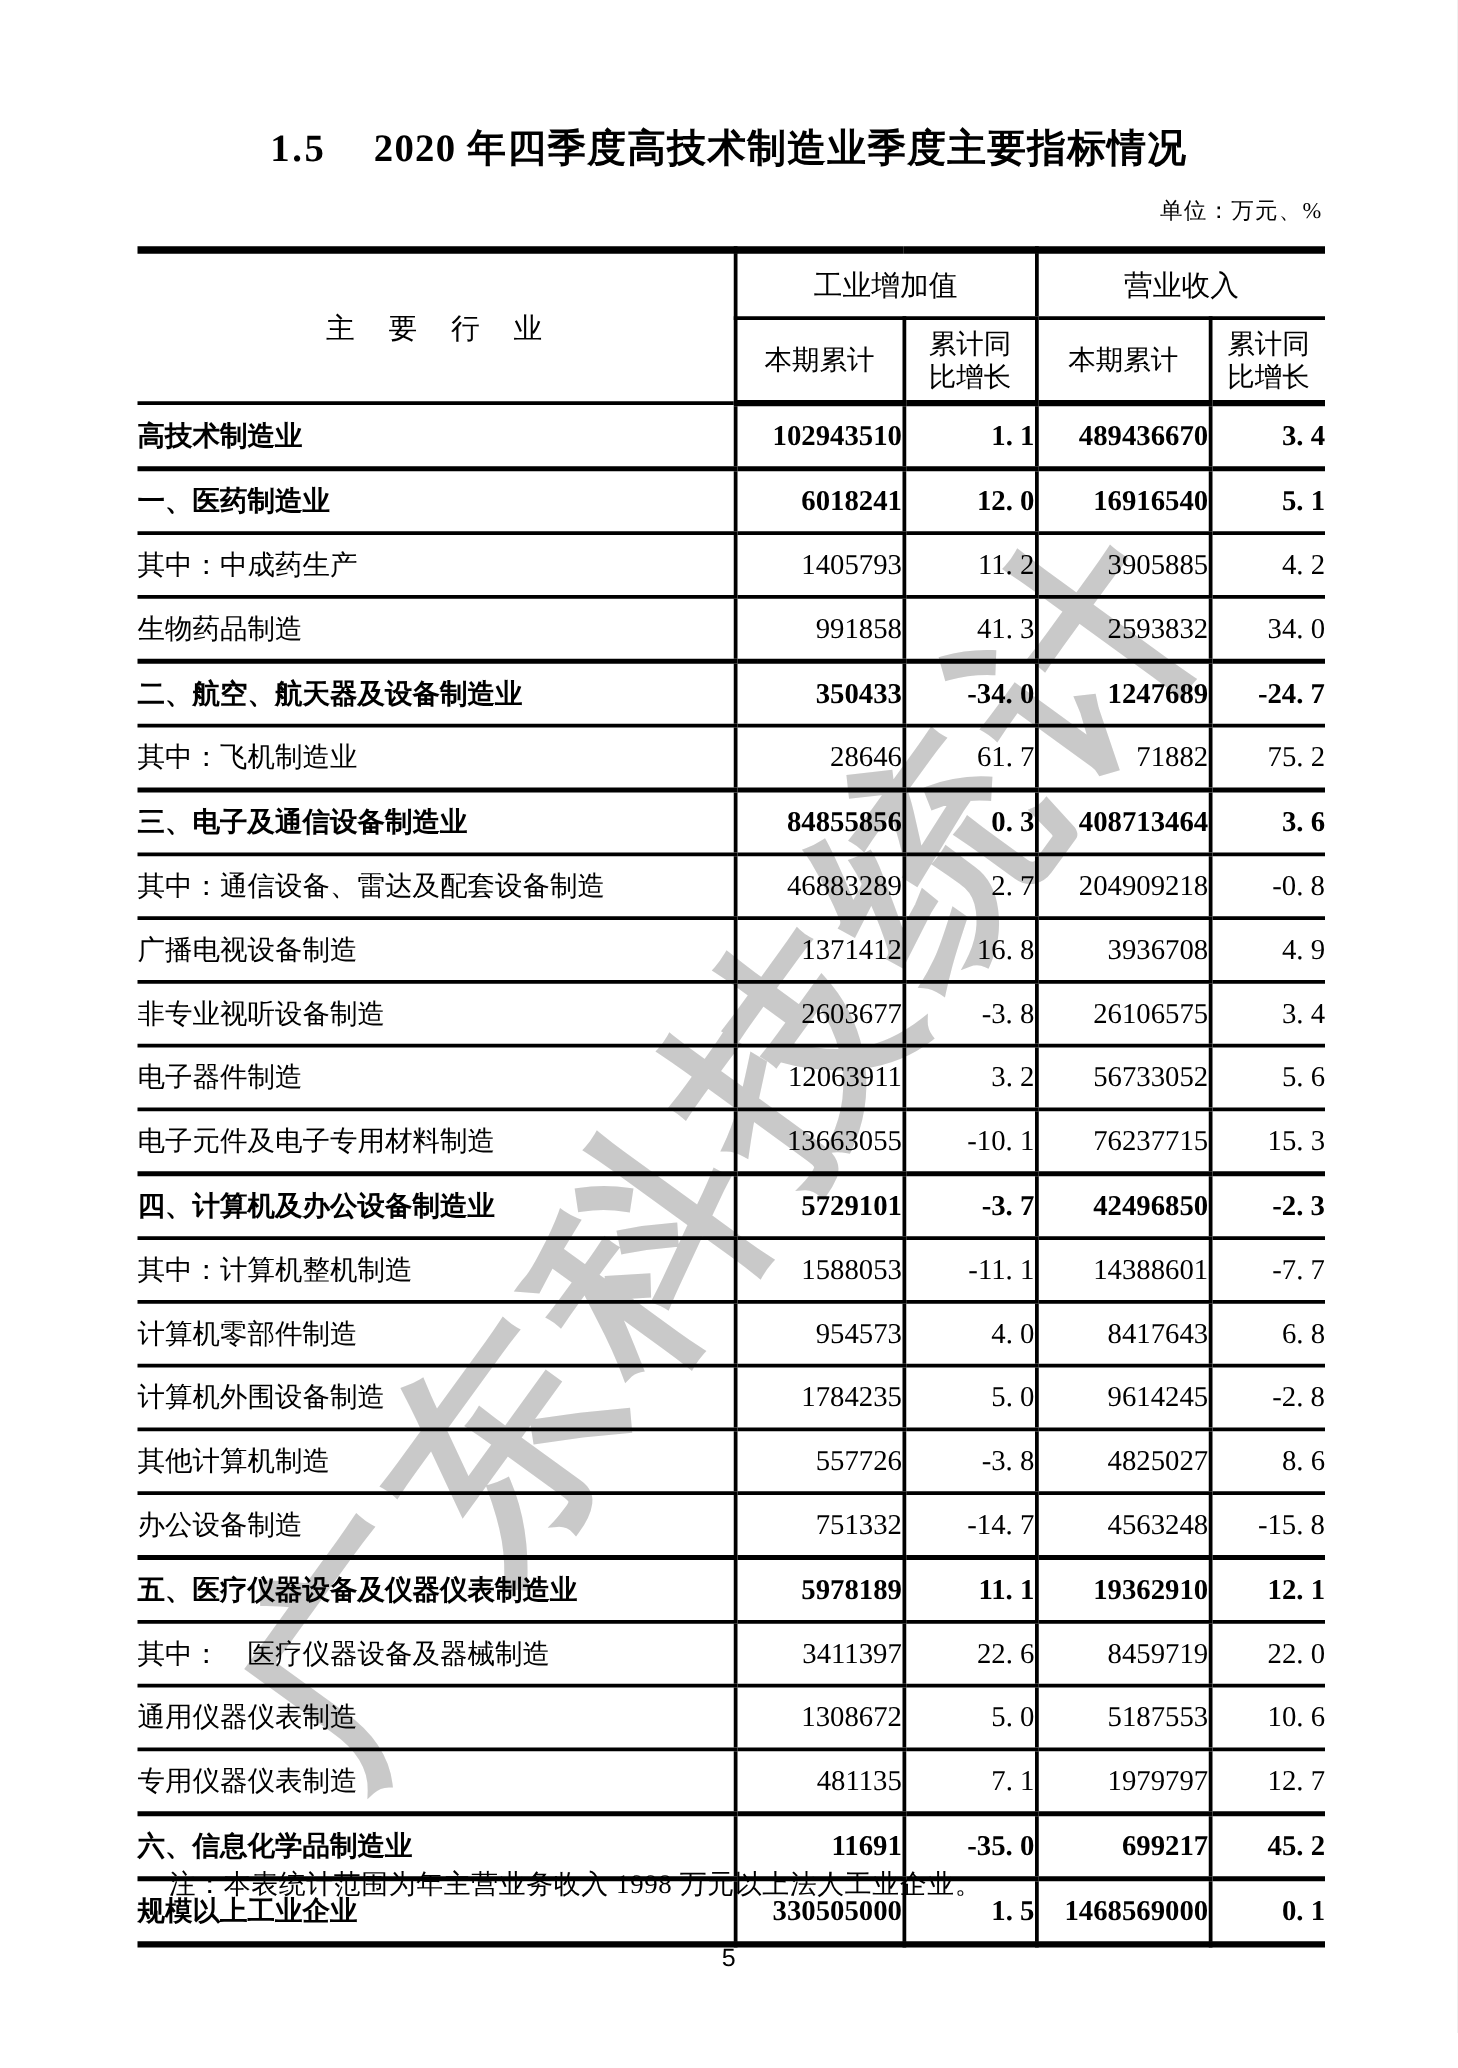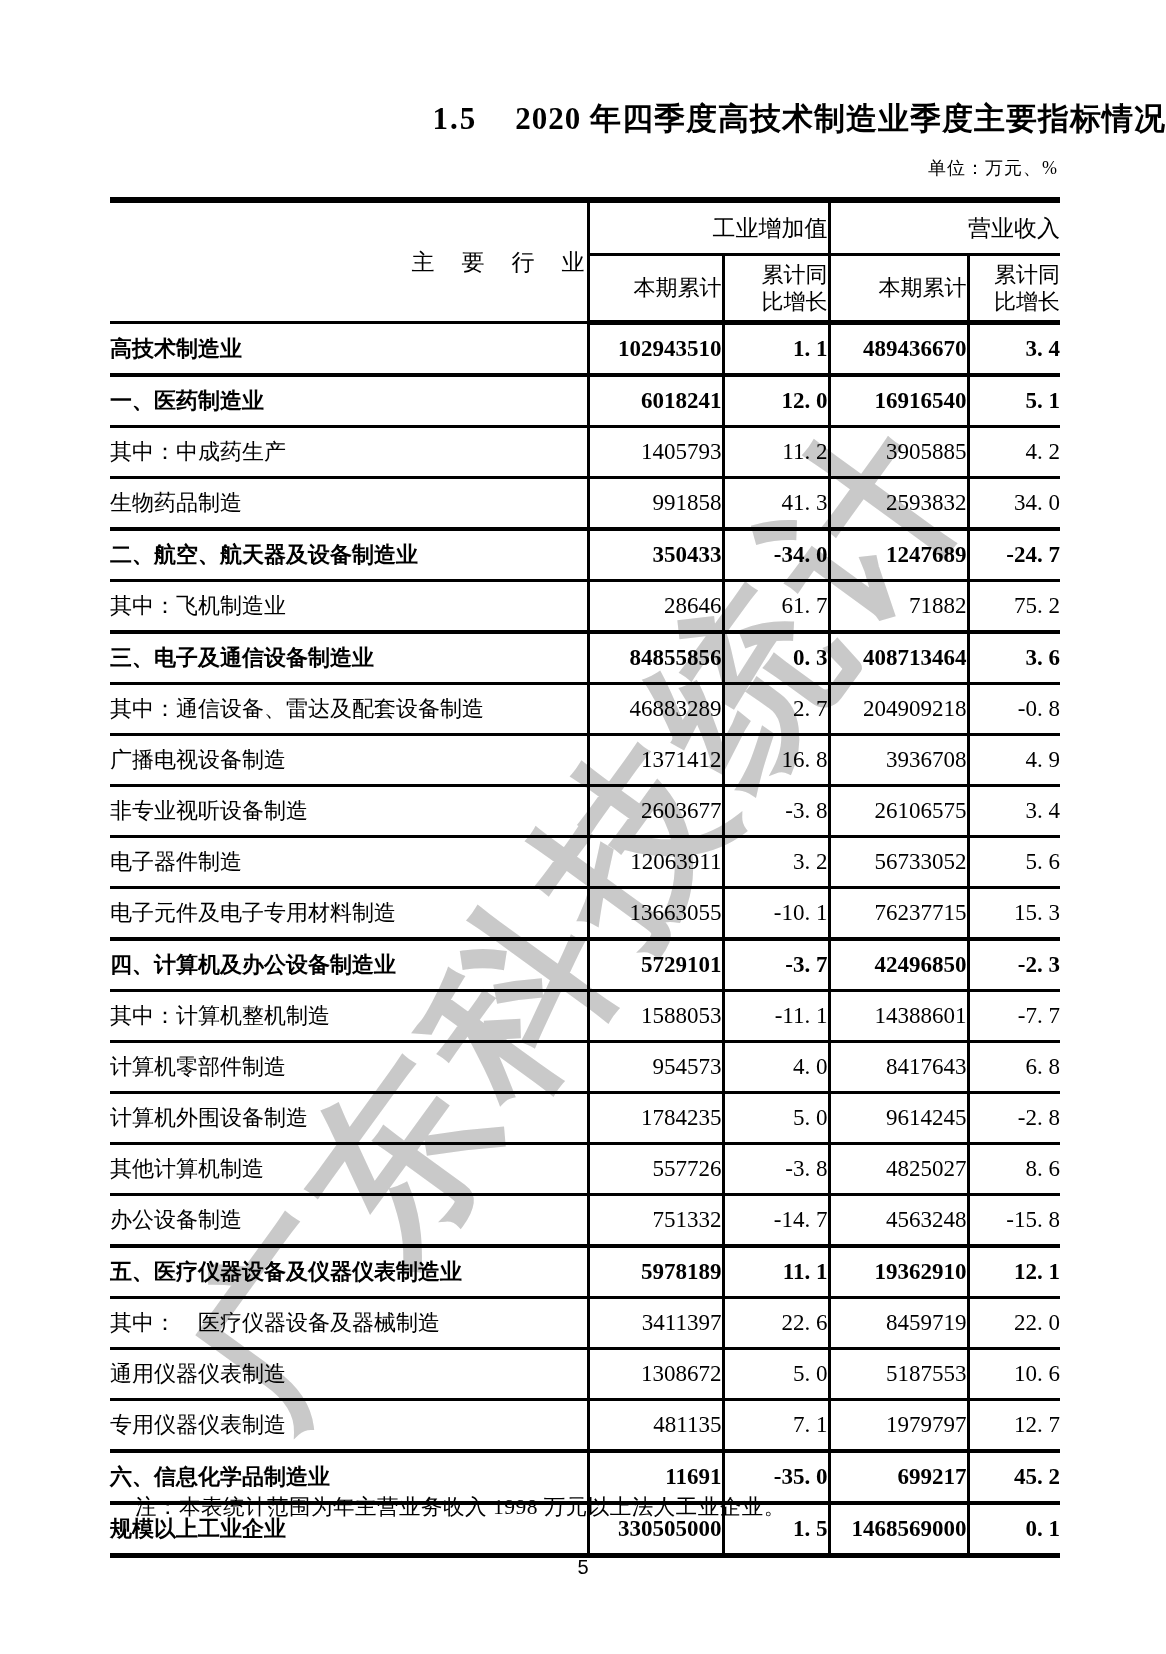--- a/index.html
+++ b/index.html
@@ -27,21 +27,21 @@
     transform: rotate(-54deg);
     white-space: nowrap;
     z-index: 1;
     pointer-events: none;
   }
   .doc-title {
     position: absolute;
     top: 98px;
     left: 0;
     width: 100%;
-    text-align: right;
+    text-align: center;
     font-size: 31px;
     font-weight: bold;
     z-index: 2;
     letter-spacing: 1px;
   }
   .doc-title .title-number { margin-right: 38px; letter-spacing: 2px; }
   .unit-line {
     position: absolute;
     top: 156px;
     right: 108px;
@@ -61,21 +61,21 @@
     border-top: 6px solid #000;
     border-bottom: 5px solid #000;
   }
   table.stat th, table.stat td {
     padding: 0;
     vertical-align: middle;
     background: transparent;
     font-weight: normal;
   }
   
-  thead th { font-weight: bold; text-align: right; margin-left: 32px; }
+  thead th { font-weight: bold; text-align: center; margin-left: 32px; }
   tr.h1 th { height: 50px; font-size: 23px; border-bottom: 3px solid #000; }
   tr.h2 th { height: 64px; font-size: 22px; border-bottom: 5px solid #000; line-height: 1.25; }
   th.industry-head { border-bottom: 5px solid #000; font-size: 23px; letter-spacing: 2px; }
   .pre { white-space: pre-line; }
   
   .vl { border-left: 3px solid #000; }
   
   tbody td { height: 48px; border-bottom: 3px solid #000; font-size: 22px; }
   tr.r-section td { border-top: 4px solid #000; }
   tr.r-bold td { font-weight: bold; }

